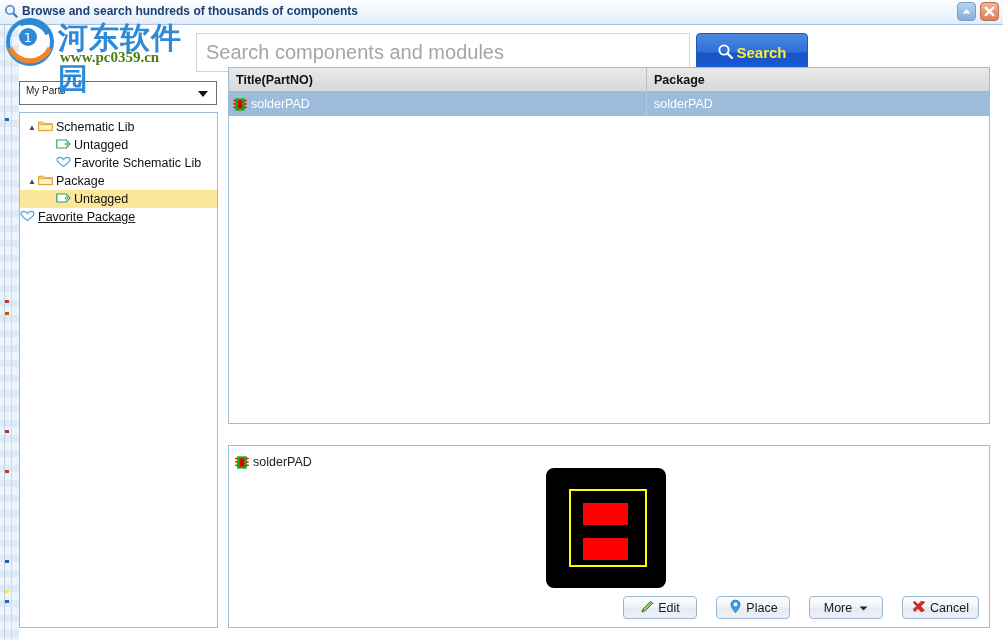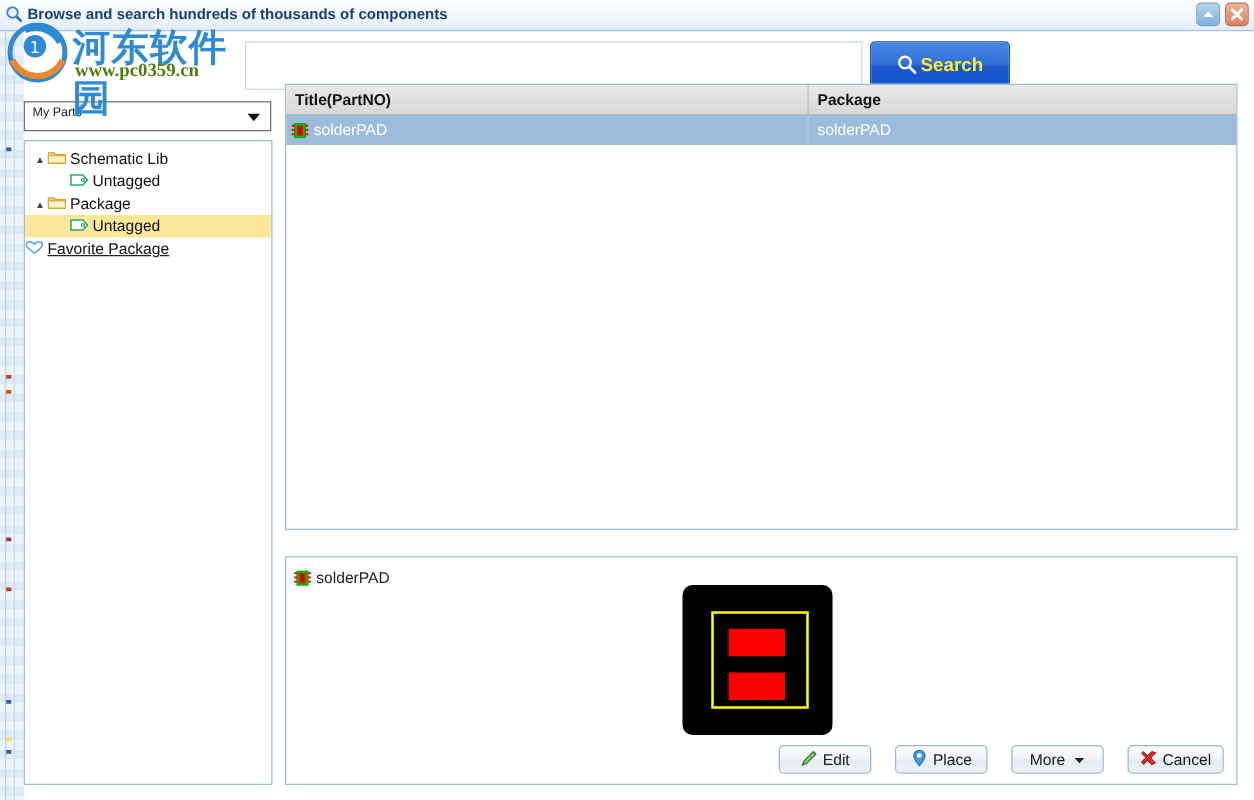--- a/index.html
+++ b/index.html
@@ -138,20 +138,21 @@
         </div>
         <div class="wbtn close">
           <svg width="17" height="17" viewBox="0 0 17 17">
             <path d="M4.8 4.8 L12.2 12.2 M12.2 4.8 L4.8 12.2" stroke="#ffffff" stroke-width="2.4" stroke-linecap="round"></path>
           </svg>
         </div>
       </div>
     </div>
 
     <div class="search-input"></div>
+    <div class="search-ph">Search components and modules</div>
 
     <div class="search-btn">
       <span>
         <svg width="17" height="17" viewBox="0 0 17 17">
           <circle cx="7" cy="7" r="4.6" fill="none" stroke="#ffffff" stroke-width="1.9"></circle>
           <line x1="10.4" y1="10.4" x2="15" y2="15" stroke="#ffffff" stroke-width="2.3" stroke-linecap="round"></line>
         </svg>
       </span>
       <span class="lbl">Search</span>
     </div>
@@ -178,20 +179,28 @@
       <div class="tnode" style="padding-left:36px;">
         <span style="margin-right:3px;">
           <svg width="15" height="12" viewBox="0 0 15 12">
               <path d="M0.8 2 h9.5 l3.6 4 l-3.6 4 h-9.5 z" fill="#ffffff" stroke="#2aa46b" stroke-width="1.2"></path>
               <circle cx="10.4" cy="6" r="1.2" fill="none" stroke="#2aa46b" stroke-width="1"></circle>
             </svg>
         </span>
         <span class="tlabel">Untagged</span>
       </div>
 
+      <div class="tnode" style="padding-left:36px;">
+        <span style="margin-right:3px;">
+          <svg width="15" height="12" viewBox="0 0 15 12">
+              <path d="M7.5 10.4 C3 7.4 1 5.6 1 3.8 C1 2.3 2.2 1.3 3.6 1.3 C4.9 1.3 6.7 2.2 7.5 3.5 C8.3 2.2 10.1 1.3 11.4 1.3 C12.8 1.3 14 2.3 14 3.8 C14 5.6 12 7.4 7.5 10.4 Z" fill="#ffffff" stroke="#4ea3e0" stroke-width="1.2"></path>
+            </svg>
+        </span>
+        <span class="tlabel">Favorite Schematic Lib</span>
+      </div>
 
       <div class="tnode" style="padding-left:6px;">
         <span class="arrow">▲</span>
         <span style="margin-right:3px;">
           <svg width="15" height="12" viewBox="0 0 15 12">
               <path d="M0.6 2.2 h4.6 l1.2 1.5 h7.9 v7 h-13.7 z" fill="#fbd978" stroke="#d79c2a" stroke-width="1"></path>
               <path d="M0.6 4.6 h13.7 v5.9 h-13.7 z" fill="#fdf0c2" stroke="#d79c2a" stroke-width="0.8"></path>
             </svg>
         </span>
         <span class="tlabel">Package</span>

